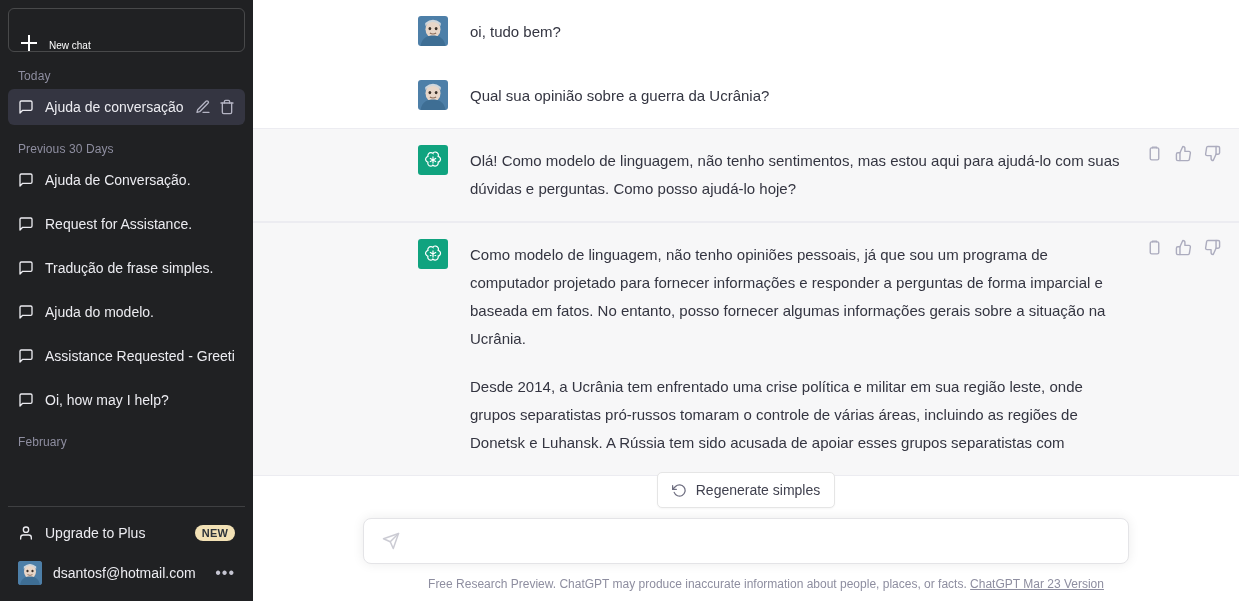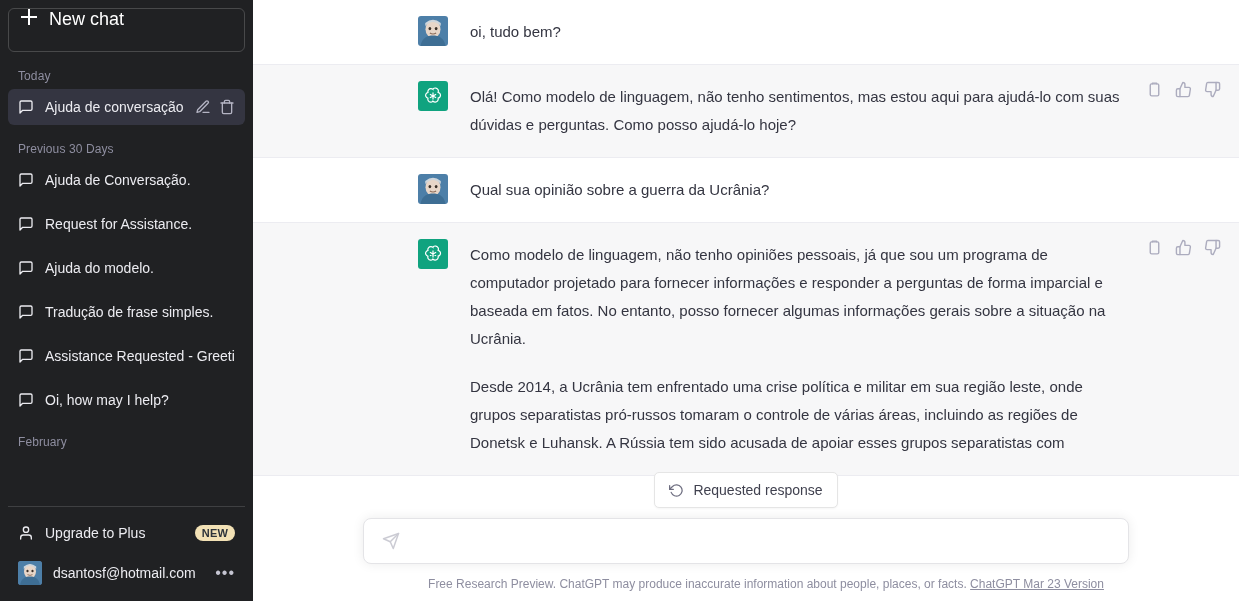--- a/index.html
+++ b/index.html
@@ -15,27 +15,27 @@
   .sidebar {
     width: 253px; height: 601px;
     background: #202123;
     color: #ececf1;
     display: flex; flex-direction: column;
     flex: 0 0 253px;
     padding: 8px;
     position: relative;
   }
   .new-chat {
-    display: flex; align-items: flex-start; gap: 12px;
+    display: flex; align-items: flex-end; gap: 12px;
     height: 44px;
     margin: 0 0 4px 0;
     padding: 0 12px;
     border: 1px solid rgba(255,255,255,0.18);
     border-radius: 6px;
-    font-size: 18px;
+    font-size: 10px;
     color: #ffffff;
     cursor: pointer;
     flex: 0 0 auto;
   }
   .plus-ic {
     width: 16px; height: 16px; position: relative; flex: 0 0 16px;
   }
   .plus-ic::before, .plus-ic::after {
     content: ""; position: absolute; background: #ffffff;
   }
@@ -282,29 +282,29 @@
             </svg>
         </span>
         <span class="chat-label">Request for Assistance.</span>
       </div>
       <div class="chat-item">
         <span class="ic">
           <svg viewBox="0 0 24 24" fill="none" stroke="#ececf1" stroke-width="2" stroke-linecap="round" stroke-linejoin="round">
               <path d="M21 15a2 2 0 0 1-2 2H7l-4 4V5a2 2 0 0 1 2-2h14a2 2 0 0 1 2 2z"></path>
             </svg>
         </span>
+        <span class="chat-label">Tradução de frase simples.</span>
+      </div>
+      <div class="chat-item">
+        <span class="ic">
+          <svg viewBox="0 0 24 24" fill="none" stroke="#ececf1" stroke-width="2" stroke-linecap="round" stroke-linejoin="round">
+              <path d="M21 15a2 2 0 0 1-2 2H7l-4 4V5a2 2 0 0 1 2-2h14a2 2 0 0 1 2 2z"></path>
+            </svg>
+        </span>
         <span class="chat-label">Ajuda do modelo.</span>
-      </div>
-      <div class="chat-item">
-        <span class="ic">
-          <svg viewBox="0 0 24 24" fill="none" stroke="#ececf1" stroke-width="2" stroke-linecap="round" stroke-linejoin="round">
-              <path d="M21 15a2 2 0 0 1-2 2H7l-4 4V5a2 2 0 0 1 2-2h14a2 2 0 0 1 2 2z"></path>
-            </svg>
-        </span>
-        <span class="chat-label">Tradução de frase simples.</span>
       </div>
       <div class="chat-item">
         <span class="ic">
           <svg viewBox="0 0 24 24" fill="none" stroke="#ececf1" stroke-width="2" stroke-linecap="round" stroke-linejoin="round">
               <path d="M21 15a2 2 0 0 1-2 2H7l-4 4V5a2 2 0 0 1 2-2h14a2 2 0 0 1 2 2z"></path>
             </svg>
         </span>
         <span class="chat-label">Assistance Requested - Greeti</span>
       </div>
 
@@ -364,54 +364,20 @@
               <path d="M9.5 13.6 Q12 15.2 14.5 13.6" stroke="#8a6a56" stroke-width="0.9" fill="none"></path>
               <path d="M5.8 8 Q12 1.5 18.2 8 L18.2 5.5 Q12 0.5 5.8 5.5 Z" fill="#cfd6dc"></path>
             </svg>
           </span>
           <div class="msg-body">
             <p>oi, tudo bem?</p>
           </div>
         </div>
       </div>
 
-      <div class="msg assistant">
-        <div class="msg-inner">
-          <span class="avatar-md gpt">
-            <svg viewBox="0 0 24 24" width="22" height="22" fill="none" stroke="#ffffff" stroke-width="1.3">
-              <path d="M12 4.2c1.9-1.6 4.6-1 5.6 1 .4.9.4 1.9 0 2.8 2.1.5 3.2 2.8 2.2 4.7-.5.9-1.3 1.5-2.2 1.7.6 2.1-1 4.2-3.2 4.2-1 0-1.9-.4-2.5-1.1-1.3 1.7-3.9 1.6-5.1-.3-.5-.8-.6-1.8-.3-2.7-2.1-.5-3.2-2.8-2.2-4.7.5-.9 1.3-1.5 2.2-1.7-.6-2.1 1-4.2 3.2-4.2.9 0 1.7.3 2.3.9z"></path>
-              <path d="M12 8.2v7.6M8.6 10.1l6.8 3.8M15.4 10.1l-6.8 3.8"></path>
-            </svg>
-          </span>
-          <div class="msg-body">
-            <p>Olá! Como modelo de linguagem, não tenho sentimentos, mas estou aqui para ajudá-lo com suas dúvidas e perguntas. Como posso ajudá-lo hoje?</p>
-          </div>
-          <div class="msg-actions">
-            <span class="act-ic">
-              <svg viewBox="0 0 24 24" fill="none" stroke="#acacbe" stroke-width="2" stroke-linecap="round" stroke-linejoin="round">
-                  <rect x="6" y="4" width="12" height="17" rx="2"></rect>
-                  <path d="M9 4V3h6v1"></path>
-                </svg>
-            </span>
-            <span class="act-ic">
-              <svg viewBox="0 0 24 24" fill="none" stroke="#acacbe" stroke-width="2" stroke-linecap="round" stroke-linejoin="round">
-                  <path d="M14 9V5a3 3 0 0 0-3-3l-4 9v11h11.3a2 2 0 0 0 2-1.7l1.4-9a2 2 0 0 0-2-2.3z"></path>
-                  <path d="M7 22H4a2 2 0 0 1-2-2v-7a2 2 0 0 1 2-2h3"></path>
-                </svg>
-            </span>
-            <span class="act-ic">
-              <svg viewBox="0 0 24 24" fill="none" stroke="#acacbe" stroke-width="2" stroke-linecap="round" stroke-linejoin="round">
-                  <path d="M10 15v4a3 3 0 0 0 3 3l4-9V2H5.7a2 2 0 0 0-2 1.7l-1.4 9a2 2 0 0 0 2 2.3z"></path>
-                  <path d="M17 2h3a2 2 0 0 1 2 2v7a2 2 0 0 1-2 2h-3"></path>
-                </svg>
-            </span>
-          </div>
-        </div>
-      </div>
-
       <div class="msg user">
         <div class="msg-inner">
           <span class="avatar-md">
             <svg viewBox="0 0 24 24" width="30" height="30">
               <rect width="24" height="24" fill="#4d7fa8"></rect>
               <ellipse cx="12" cy="10.5" rx="6" ry="7" fill="#e8d6c8"></ellipse>
               <path d="M2 24 C3 17 8 15.5 12 15.5 C16 15.5 21 17 22 24 Z" fill="#3e6e94"></path>
               <ellipse cx="9.5" cy="10" rx="1.1" ry="1.3" fill="#3a3028"></ellipse>
               <ellipse cx="14.5" cy="10" rx="1.1" ry="1.3" fill="#3a3028"></ellipse>
               <path d="M9.5 13.6 Q12 15.2 14.5 13.6" stroke="#8a6a56" stroke-width="0.9" fill="none"></path>
@@ -426,20 +392,54 @@
 
       <div class="msg assistant">
         <div class="msg-inner">
           <span class="avatar-md gpt">
             <svg viewBox="0 0 24 24" width="22" height="22" fill="none" stroke="#ffffff" stroke-width="1.3">
               <path d="M12 4.2c1.9-1.6 4.6-1 5.6 1 .4.9.4 1.9 0 2.8 2.1.5 3.2 2.8 2.2 4.7-.5.9-1.3 1.5-2.2 1.7.6 2.1-1 4.2-3.2 4.2-1 0-1.9-.4-2.5-1.1-1.3 1.7-3.9 1.6-5.1-.3-.5-.8-.6-1.8-.3-2.7-2.1-.5-3.2-2.8-2.2-4.7.5-.9 1.3-1.5 2.2-1.7-.6-2.1 1-4.2 3.2-4.2.9 0 1.7.3 2.3.9z"></path>
               <path d="M12 8.2v7.6M8.6 10.1l6.8 3.8M15.4 10.1l-6.8 3.8"></path>
             </svg>
           </span>
           <div class="msg-body">
+            <p>Olá! Como modelo de linguagem, não tenho sentimentos, mas estou aqui para ajudá-lo com suas dúvidas e perguntas. Como posso ajudá-lo hoje?</p>
+          </div>
+          <div class="msg-actions">
+            <span class="act-ic">
+              <svg viewBox="0 0 24 24" fill="none" stroke="#acacbe" stroke-width="2" stroke-linecap="round" stroke-linejoin="round">
+                  <rect x="6" y="4" width="12" height="17" rx="2"></rect>
+                  <path d="M9 4V3h6v1"></path>
+                </svg>
+            </span>
+            <span class="act-ic">
+              <svg viewBox="0 0 24 24" fill="none" stroke="#acacbe" stroke-width="2" stroke-linecap="round" stroke-linejoin="round">
+                  <path d="M14 9V5a3 3 0 0 0-3-3l-4 9v11h11.3a2 2 0 0 0 2-1.7l1.4-9a2 2 0 0 0-2-2.3z"></path>
+                  <path d="M7 22H4a2 2 0 0 1-2-2v-7a2 2 0 0 1 2-2h3"></path>
+                </svg>
+            </span>
+            <span class="act-ic">
+              <svg viewBox="0 0 24 24" fill="none" stroke="#acacbe" stroke-width="2" stroke-linecap="round" stroke-linejoin="round">
+                  <path d="M10 15v4a3 3 0 0 0 3 3l4-9V2H5.7a2 2 0 0 0-2 1.7l-1.4 9a2 2 0 0 0 2 2.3z"></path>
+                  <path d="M17 2h3a2 2 0 0 1 2 2v7a2 2 0 0 1-2 2h-3"></path>
+                </svg>
+            </span>
+          </div>
+        </div>
+      </div>
+
+      <div class="msg assistant">
+        <div class="msg-inner">
+          <span class="avatar-md gpt">
+            <svg viewBox="0 0 24 24" width="22" height="22" fill="none" stroke="#ffffff" stroke-width="1.3">
+              <path d="M12 4.2c1.9-1.6 4.6-1 5.6 1 .4.9.4 1.9 0 2.8 2.1.5 3.2 2.8 2.2 4.7-.5.9-1.3 1.5-2.2 1.7.6 2.1-1 4.2-3.2 4.2-1 0-1.9-.4-2.5-1.1-1.3 1.7-3.9 1.6-5.1-.3-.5-.8-.6-1.8-.3-2.7-2.1-.5-3.2-2.8-2.2-4.7.5-.9 1.3-1.5 2.2-1.7-.6-2.1 1-4.2 3.2-4.2.9 0 1.7.3 2.3.9z"></path>
+              <path d="M12 8.2v7.6M8.6 10.1l6.8 3.8M15.4 10.1l-6.8 3.8"></path>
+            </svg>
+          </span>
+          <div class="msg-body">
             <p>Como modelo de linguagem, não tenho opiniões pessoais, já que sou um programa de computador projetado para fornecer informações e responder a perguntas de forma imparcial e baseada em fatos. No entanto, posso fornecer algumas informações gerais sobre a situação na Ucrânia.</p>
             <p>Desde 2014, a Ucrânia tem enfrentado uma crise política e militar em sua região leste, onde grupos separatistas pró-russos tomaram o controle de várias áreas, incluindo as regiões de Donetsk e Luhansk. A Rússia tem sido acusada de apoiar esses grupos separatistas com</p>
           </div>
           <div class="msg-actions">
             <span class="act-ic">
               <svg viewBox="0 0 24 24" fill="none" stroke="#acacbe" stroke-width="2" stroke-linecap="round" stroke-linejoin="round">
                   <rect x="6" y="4" width="12" height="17" rx="2"></rect>
                   <path d="M9 4V3h6v1"></path>
                 </svg>
             </span>
@@ -464,21 +464,21 @@
 
     <div class="composer-area">
       <div class="regen-wrap">
         <div class="regen-btn">
           <span class="regen-ic">
             <svg viewBox="0 0 24 24" fill="none" stroke="#6e6e80" stroke-width="2" stroke-linecap="round" stroke-linejoin="round">
                 <polyline points="1 4 1 10 7 10"></polyline>
                 <path d="M3.5 15a9 9 0 1 0 2.1-9.4L1 10"></path>
               </svg>
           </span>
-          <span>Requested response</span>
+          <span>Regenerate simples</span>
         </div>
       </div>
 
       <div class="composer">
         <span class="send-ic">
           <svg viewBox="0 0 24 24" fill="none" stroke="#8e8ea0" stroke-width="2" stroke-linecap="round" stroke-linejoin="round">
               <line x1="22" y1="2" x2="11" y2="13"></line>
               <polygon points="22 2 15 22 11 13 2 9 22 2"></polygon>
             </svg>
         </span>

